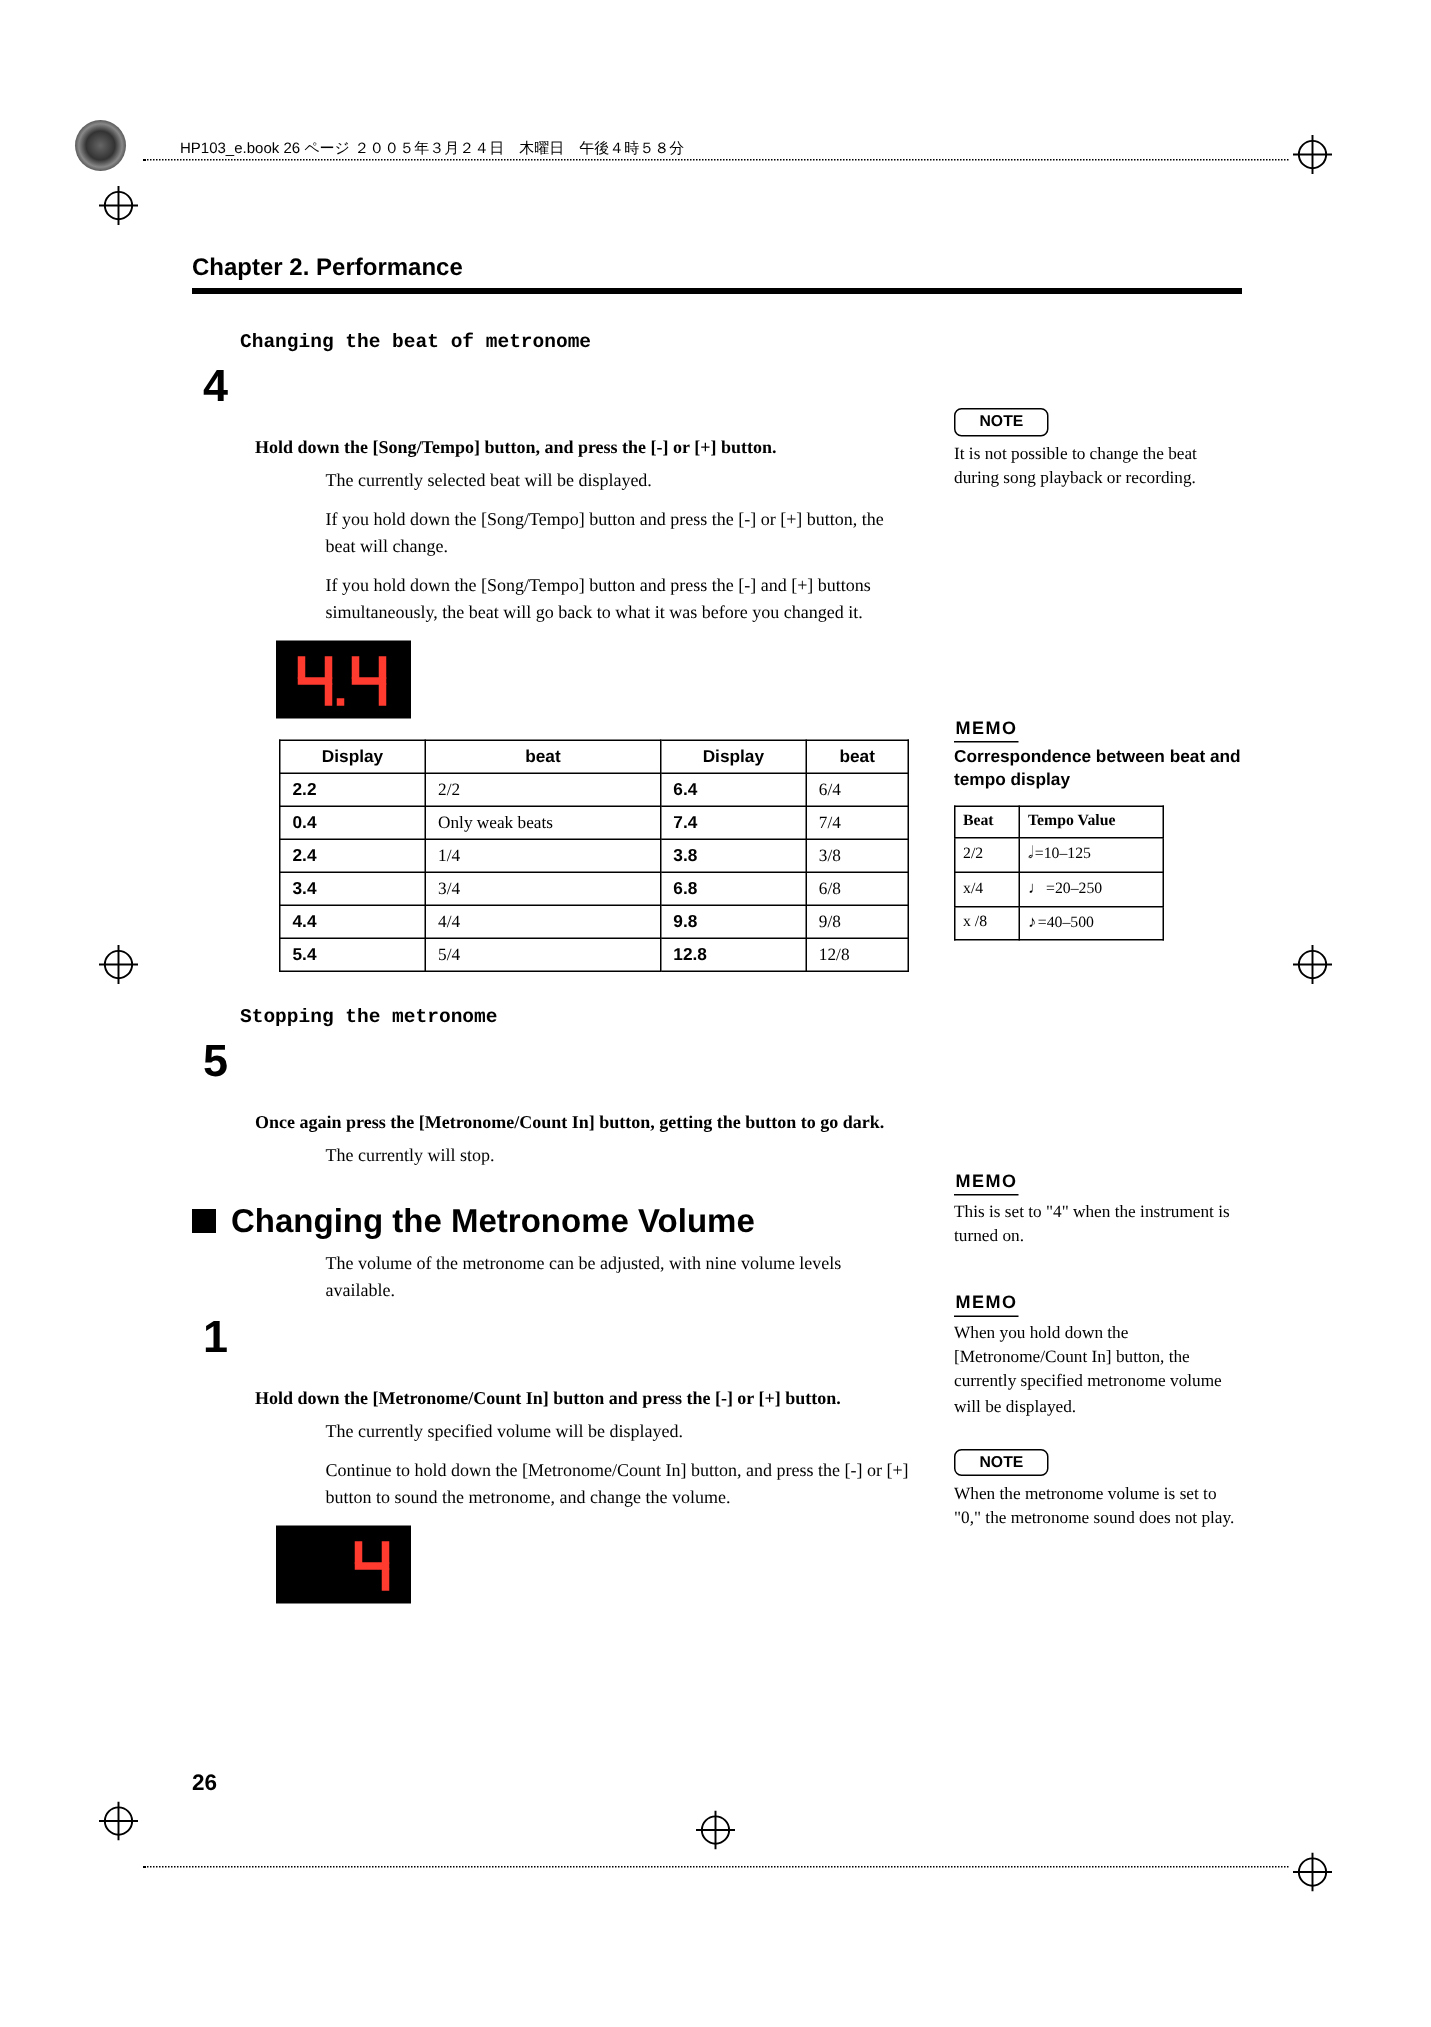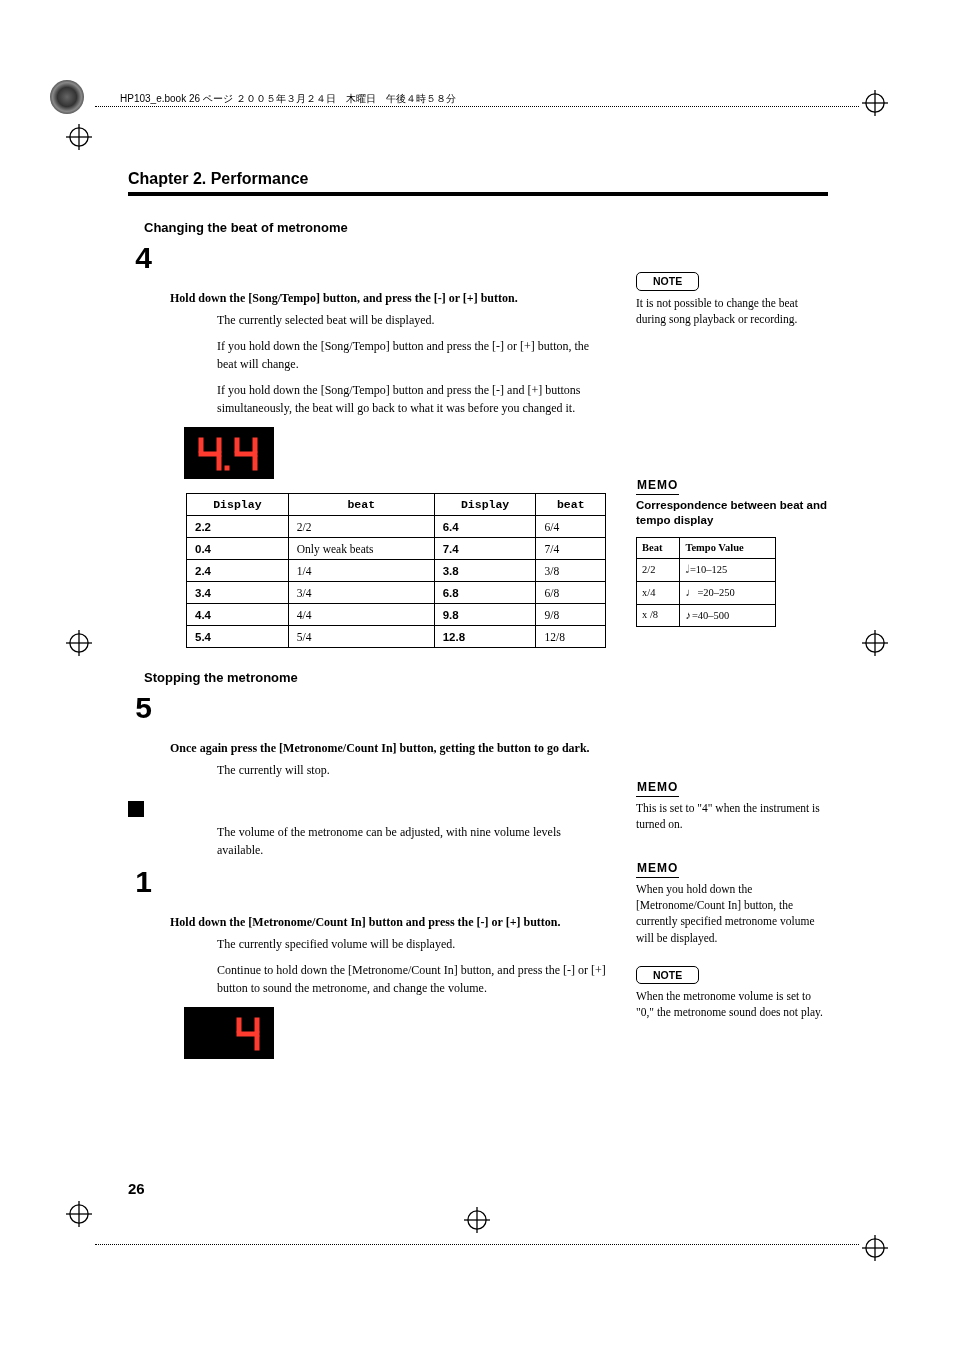--- a/index.html
+++ b/index.html
@@ -54,22 +54,22 @@
   .thick-rule {
     height: 4px; background: #000; margin-top: 4px; margin-bottom: 24px;
   }
   .two-col {
     display: flex; gap: 26px;
   }
   .main-col { width: 482px; }
   .side-col { width: 192px; font-size: 11.5px; line-height: 1.4; }
 
   .section-h4 {
-    font-family: Liberation Sans, sans-serif; font-weight: bold; font-size: 13px;
-    margin-left: 16px; margin-bottom: 8px;
+    font-family: Liberation Mono, monospace; font-weight: bold; font-size: 13px;
+    margin-left: 32px; margin-bottom: 8px;
   }
   .step {
     display: flex; align-items: flex-start; gap: 18px;
     margin-bottom: 4px;
   }
   .step-num {
     font-family: Arial, sans-serif; font-weight: bold; font-size: 30px;
     width: 24px; text-align: right; line-height: 1;
   }
   .step-body { flex: 1; font-size: 12px; line-height: 1.5; padding-top: 6px; margin-top: 40px; }
@@ -86,21 +86,21 @@
 
   table.beat-table {
     margin-left: 58px; border-collapse: collapse; width: 420px;
     font-size: 11.5px;
   }
   table.beat-table th, table.beat-table td {
     border: 1px solid #000; padding: 4px 8px; text-align: left;
     height: 22px;
   }
   table.beat-table th {
-    font-family: Liberation Mono, monospace; font-weight: bold; text-align: center;
+    font-family: Liberation Sans, sans-serif; font-weight: bold; text-align: center;
   }
   table.beat-table td.k { font-family: Arial, sans-serif; font-weight: bold; }
 
   .section-h2 {
     font-family: Arial, sans-serif; font-weight: bold; font-size: 22px;
     margin-top: 22px; margin-bottom: 6px;
     display: flex; align-items: center; gap: 10px;
   }
   .section-h2 .sq { width: 16px; height: 16px; background: #000; display:inline-block; }
 
@@ -276,20 +276,21 @@
 
       <div class="section-h4" style="margin-top:22px;">Stopping the metronome</div>
       <div class="step">
         <div class="step-num">5</div>
         <div class="step-body"><span class="bold">Once again press the [Metronome/Count In] button, getting the button to go dark.</span></div>
       </div>
       <div class="body-indent">The currently will stop.</div>
 
       <div class="section-h2">
         <span class="sq"></span>
+        <span>Changing the Metronome Volume</span>
       </div>
       <div class="body-indent">The volume of the metronome can be adjusted, with nine volume levels available.</div>
       <div class="step">
         <div class="step-num">1</div>
         <div class="step-body"><span class="bold">Hold down the [Metronome/Count In] button and press the [-] or [+] button.</span></div>
       </div>
       <div class="body-indent">The currently specified volume will be displayed.</div>
       <div class="body-indent">Continue to hold down the [Metronome/Count In] button, and press the [-] or [+] button to sound the metronome, and change the volume.</div>
 
       <div class="display-img">

